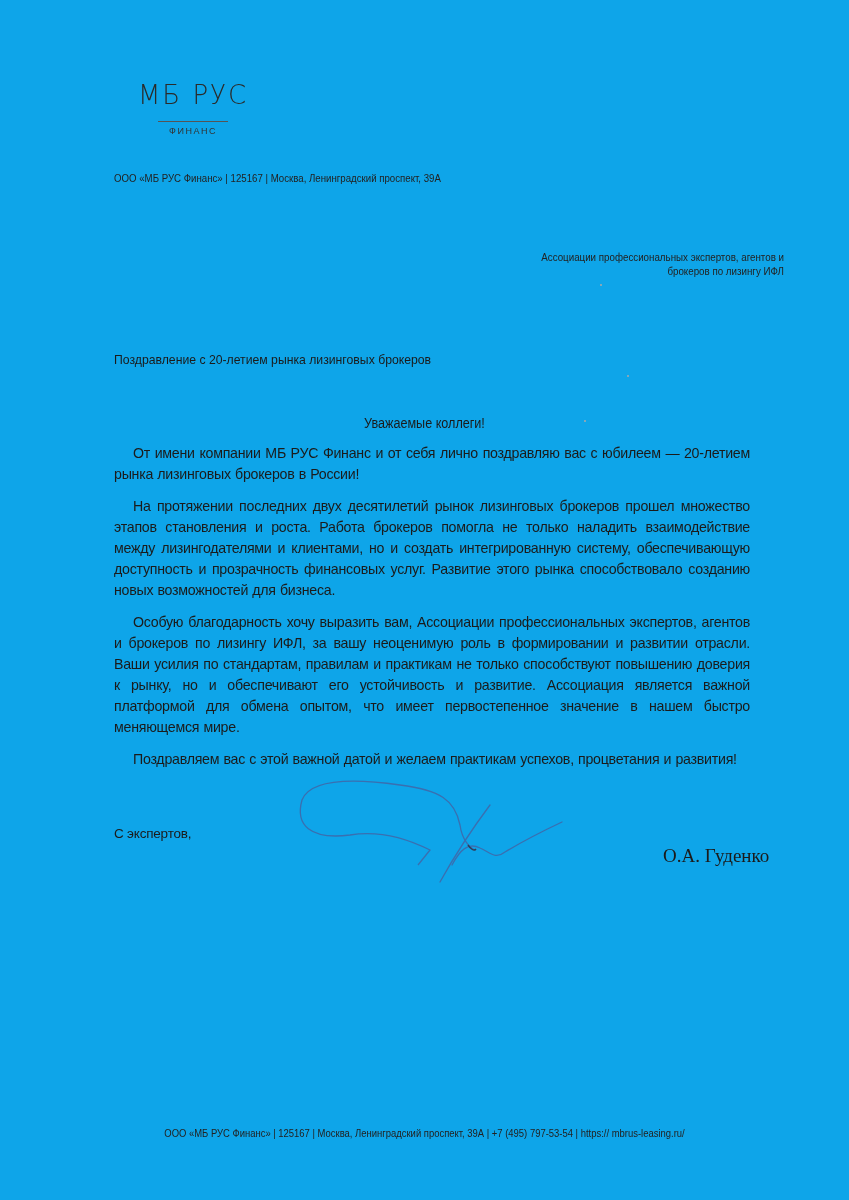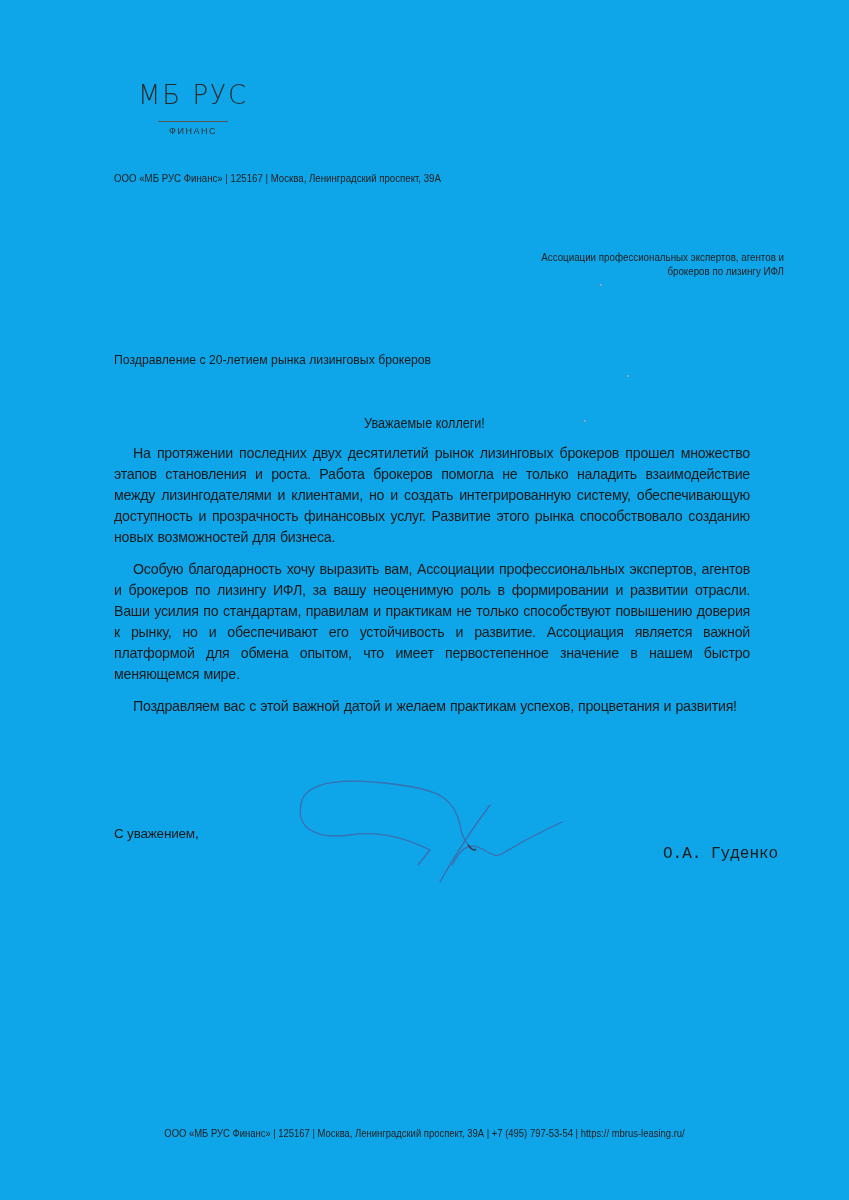--- a/index.html
+++ b/index.html
@@ -9,21 +9,21 @@
     .logo-main { font-family: "DejaVu Sans", sans-serif; font-weight: 300; font-size: 26px; letter-spacing: 2px; color: #2a2a2a; line-height: 30px; }
     .logo-line { width: 70px; height: 1px; background: #555; margin: 11px auto 4px auto; }
     .logo-sub { font-family: "Liberation Sans", sans-serif; font-weight: normal; font-size: 9px; letter-spacing: 1.5px; color: #333; }
     .header-address { position: absolute; left: 114px; top: 172px; font-family: "Liberation Sans", sans-serif; font-size: 10.5px; color: #222; white-space: nowrap; transform: scaleX(0.92); transform-origin: left; }
     .recipient { position: absolute; right: 65px; top: 250px; text-align: right; font-family: "Liberation Sans", sans-serif; font-size: 10.5px; line-height: 14px; color: #222; transform: scaleX(0.93); transform-origin: right; }
     .subject { position: absolute; left: 114px; top: 352px; font-family: "Liberation Sans", sans-serif; font-size: 13px; color: #1b1b1b; white-space: nowrap; transform: scaleX(0.94); transform-origin: left; }
     .salutation { position: absolute; left: 0; width: 849px; top: 415px; text-align: center; font-family: "Liberation Sans", sans-serif; font-size: 14px; color: #1b1b1b; transform: scaleX(0.9); }
     .body-text { position: absolute; left: 114px; width: 636px; top: 443px; font-family: "Liberation Sans", sans-serif; font-size: 14.2px; line-height: 21px; color: #1b1b1b; }
     .body-text p { margin: 0 0 11px 0; text-indent: 19px; text-align: justify; letter-spacing: -0.25px; word-spacing: 0.5px; }
     .closing { position: absolute; left: 114px; top: 823px; font-family: "Liberation Sans", sans-serif; font-size: 13.5px; line-height: 22px; color: #1b1b1b; letter-spacing: -0.2px; }
-    .signer-name { position: absolute; left: 663px; top: 845px; font-family: Liberation Mono, monospace; font-size: 16px; color: #1b1b1b; }
+    .signer-name { position: absolute; left: 663px; top: 845px; font-family: Liberation Serif, serif; font-size: 19px; color: #1b1b1b; }
     .signature { position: absolute; left: 290px; top: 770px; width: 280px; height: 120px; }
     .footer { position: absolute; left: 0; width: 849px; top: 1127px; text-align: center; font-family: "Liberation Sans", sans-serif; font-size: 10.5px; color: #222; white-space: nowrap; transform: scaleX(0.9); }
     .speck { position: absolute; width: 2px; height: 2px; background: #aaa; border-radius: 1px; }
   </style>
 </head>
 <body>
 
 <div class="page">
 
   <div class="logo">
@@ -37,27 +37,28 @@
   <div class="recipient">
     <div>Ассоциации профессиональных экспертов, агентов и</div>
     <div>брокеров по лизингу ИФЛ</div>
   </div>
 
   <div class="subject">Поздравление с 20-летием рынка лизинговых брокеров</div>
 
   <div class="salutation">Уважаемые коллеги!</div>
 
   <div class="body-text">
+    <p>От имени компании МБ РУС Финанс и от себя лично поздравляю вас с юбилеем — 20-летием рынка лизинговых брокеров в России!</p>
     <p>На протяжении последних двух десятилетий рынок лизинговых брокеров прошел множество этапов становления и роста. Работа брокеров помогла не только наладить взаимодействие между лизингодателями и клиентами, но и создать интегрированную систему, обеспечивающую доступность и прозрачность финансовых услуг. Развитие этого рынка способствовало созданию новых возможностей для бизнеса.</p>
     <p>Особую благодарность хочу выразить вам, Ассоциации профессиональных экспертов, агентов и брокеров по лизингу ИФЛ, за вашу неоценимую роль в формировании и развитии отрасли. Ваши усилия по стандартам, правилам и практикам не только способствуют повышению доверия к рынку, но и обеспечивают его устойчивость и развитие. Ассоциация является важной платформой для обмена опытом, что имеет первостепенное значение в нашем быстро меняющемся мире.</p>
     <p>Поздравляем вас с этой важной датой и желаем практикам успехов, процветания и развития!</p>
   </div>
 
   <div class="closing">
-    <div>С уважением,</div>
+    <div>С экспертов,</div>
   </div>
 
   <svg class="signature" viewBox="0 0 280 120" xmlns="http://www.w3.org/2000/svg">
     <path d="M140 80 C 120 70, 90 60, 60 65 C 20 70, 5 55, 12 30 C 20 10, 60 8, 110 15 C 150 20, 165 30, 170 55 C 172 70, 180 78, 185 80" fill="none" stroke="#3a6fb0" stroke-width="1.3" stroke-linecap="round"></path>
     <path d="M140 80 L 128 95" fill="none" stroke="#3a6fb0" stroke-width="1.3"></path>
     <path d="M200 35 C 185 55, 165 85, 150 112" fill="none" stroke="#3a6fb0" stroke-width="1.3" stroke-linecap="round"></path>
     <path d="M162 95 C 170 80, 178 72, 190 78 C 200 82, 205 90, 215 82 C 235 70, 255 60, 272 52" fill="none" stroke="#3a6fb0" stroke-width="1.3" stroke-linecap="round"></path>
     <path d="M178 75 C 180 78, 184 82, 186 79" fill="none" stroke="#2c3e5a" stroke-width="1.4"></path>
   </svg>
 

